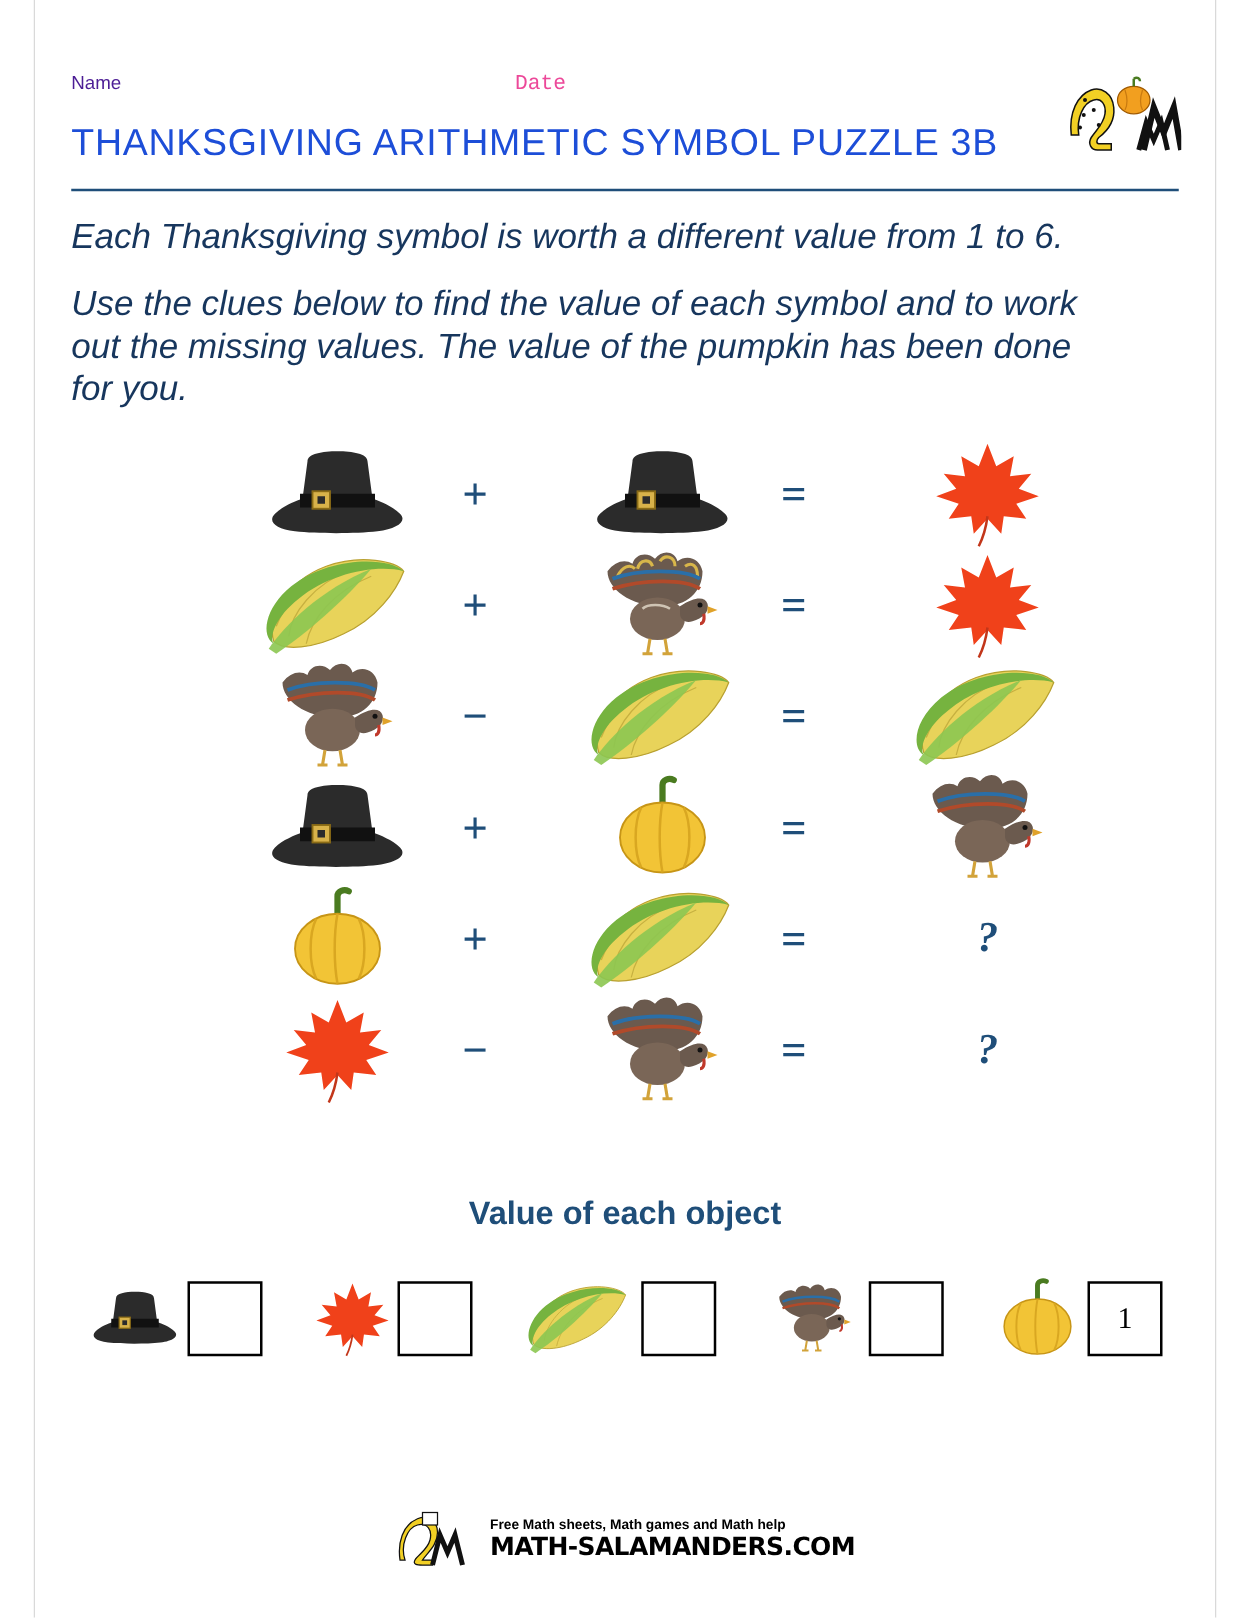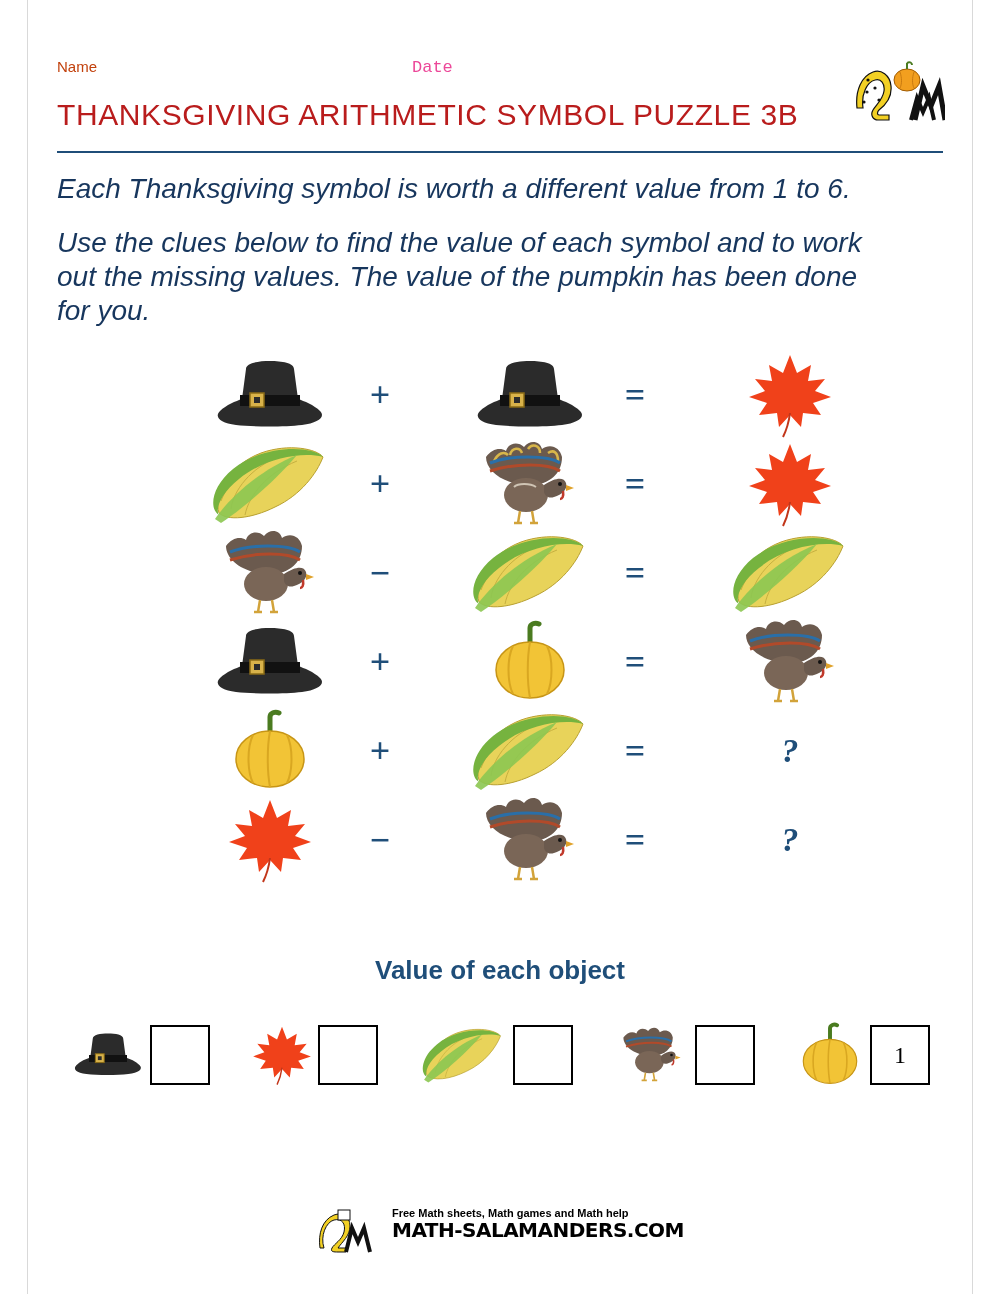--- a/index.html
+++ b/index.html
@@ -37,37 +37,37 @@
     position: absolute;
     left: 57px;
     top: 58px;
     width: 886px;
     height: 22px;
   }
   .header-name {
     position: absolute;
     left: 0; top: 0;
     font-size: 15px;
-    color: #c2410c;
+    color: #4c1d95;
   }
   .header-date {
     position: absolute;
     left: 355px; top: 0;
     font-size: 17px;
     color: #ec4899;
     font-family: Liberation Mono, monospace;
   }
 
   .title {
     position: absolute;
     left: 57px;
     top: 98px;
     font-size: 30px;
     letter-spacing: 0.6px;
-    color: #b91c1c;
+    color: #1d4ed8;
     font-weight: normal;
     margin: 0;
   }
   .title-rule {
     position: absolute;
     left: 57px;
     top: 151px;
     width: 886px;
     height: 2px;
     background: #1f4e79;
@@ -167,20 +167,21 @@
   .footer {
     position: absolute;
     left: 0; right: 0;
     top: 1208px;
     display: flex;
     justify-content: center;
     align-items: flex-start;
   }
   .footer-inner {
     display: flex;
+    align-items: center;
     gap: 18px;
   }
   .footer-text {
     display: flex;
     flex-direction: column;
     align-items: flex-start;
     line-height: 1;
   }
   .footer-tag {
     font-size: 11px;

